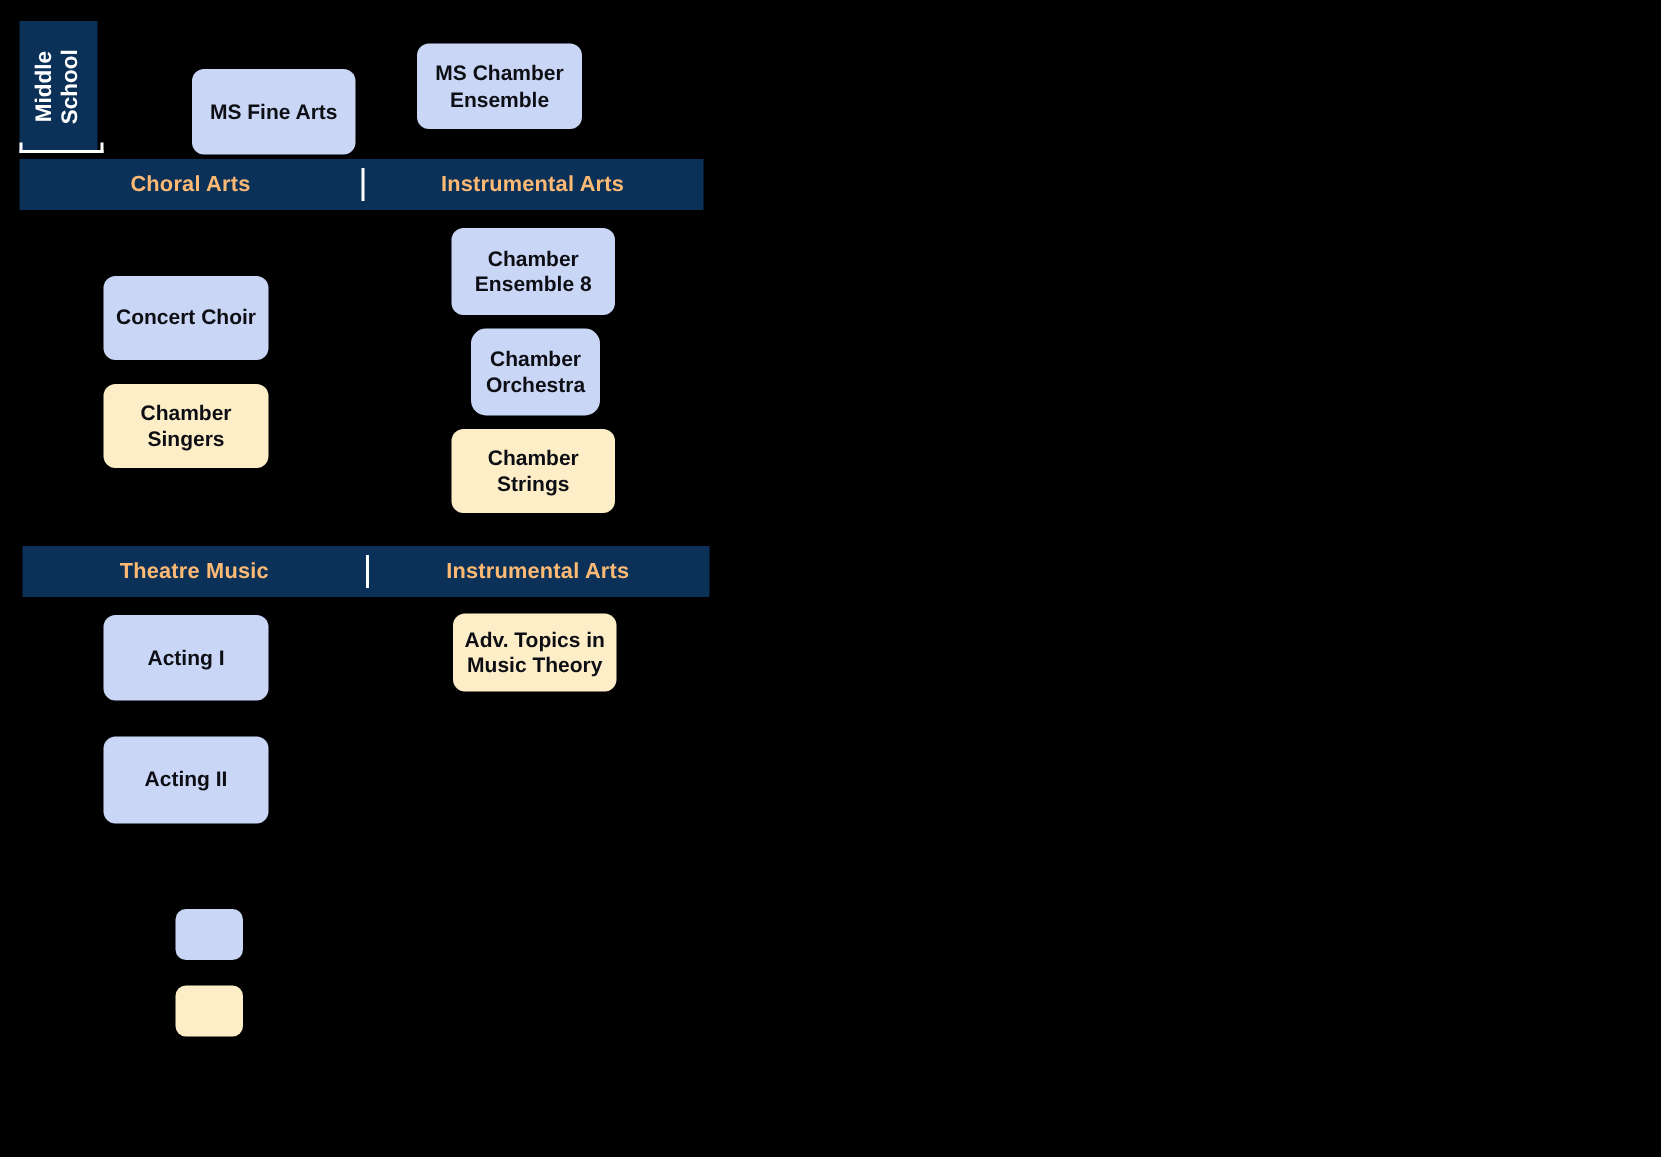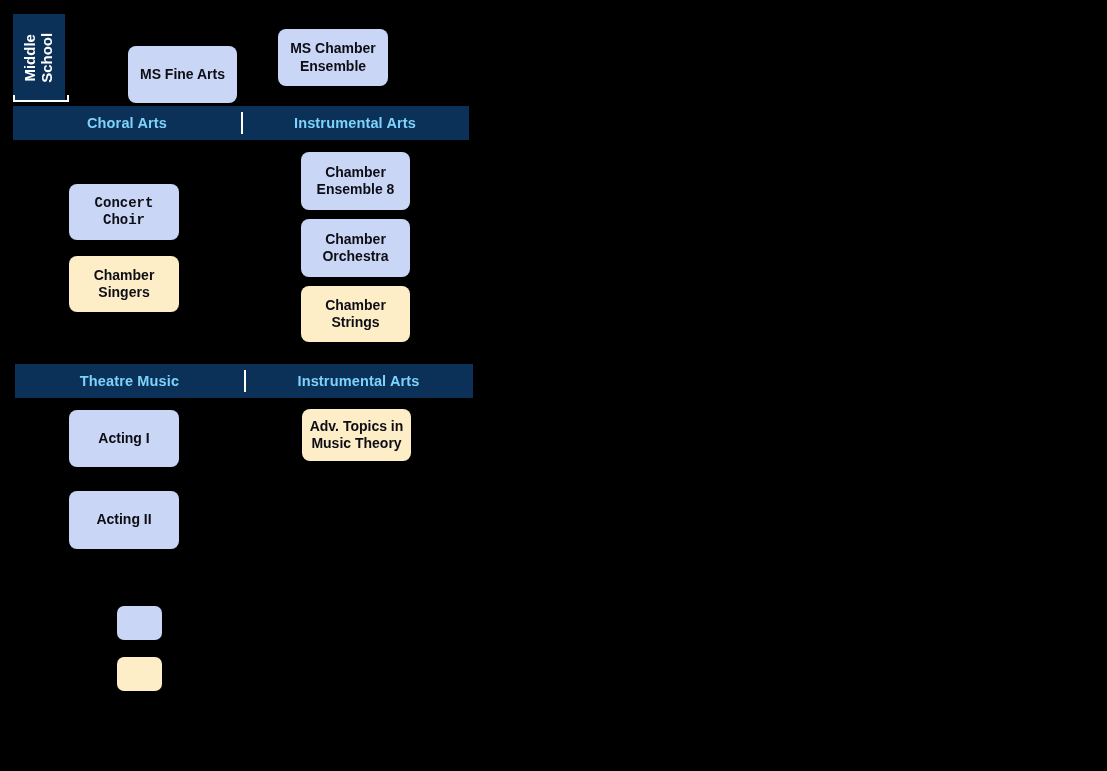--- a/index.html
+++ b/index.html
@@ -71,21 +71,21 @@
   
   .band {
     position: absolute;
     background: #0c3158;
     display: flex;
     align-items: center;
   }
   .band .band-cell {
     flex: 1 1 0;
     text-align: center;
-    color: #7dd3fc;
+    color: #fdba74;
     font-size: 14.5px;
     font-weight: bold;
     letter-spacing: 0.15px;
     position: relative;
   }
   .band .band-divider {
     position: absolute;
     width: 2px;
     background: #ffffff;
     top: 6px;
@@ -129,24 +129,24 @@
       <div class="vtext">Middle<div>School</div></div>
     </div>
     <div class="stage-bracket"></div>
     <div class="node blue" style="left: 128px; top: 29px; width: 109px; height: 57px; margin-top: 17px;">MS Fine Arts</div>
     <div class="node blue" style="left: 278px; top: 29px; width: 110px; height: 57px;">MS Chamber Ensemble</div>
     <div class="band" style="left: 13px; top: 106px; width: 456px; height: 34px;">
       <div class="band-cell">Choral Arts</div>
       <div class="band-cell">Instrumental Arts</div>
       <div class="band-divider" style="left: 228px;"></div>
     </div>
-    <div class="node blue" style="left: 69px; top: 184px; width: 110px; height: 56px; font-family: Liberation Mono, monospace;">Concert Choir</div>
+    <div class="node blue" style="left: 69px; top: 184px; width: 110px; height: 56px;">Concert Choir</div>
     <div class="node cream" style="left: 69px; top: 256px; width: 110px; height: 56px;">Chamber Singers</div>
     <div class="node blue" style="left: 301px; top: 152px; width: 109px; height: 58px;">Chamber Ensemble 8</div>
-    <div class="node blue" style="left: 301px; top: 219px; width: 109px; height: 58px;">Chamber Orchestra</div>
+    <div class="node blue" style="left: 314px; top: 219px; width: 86px; height: 58px; border-radius: 10px;">Chamber Orchestra</div>
     <div class="node cream" style="left: 301px; top: 286px; width: 109px; height: 56px;">Chamber Strings</div>
     <div class="band" style="left: 15px; top: 364px; width: 458px; height: 34px;">
       <div class="band-cell">Theatre Music</div>
       <div class="band-cell">Instrumental Arts</div>
       <div class="band-divider" style="left: 229px;"></div>
     </div>
     <div class="node blue" style="left: 69px; top: 491px; width: 110px; height: 58px;">Acting II</div>
     <div class="node blue" style="left: 69px; top: 410px; width: 110px; height: 57px;">Acting I</div>
     <div class="node cream" style="left: 302px; top: 409px; width: 109px; height: 52px;">Adv. Topics in Music Theory</div>
     <div class="legend-swatch blue" style="left: 117px; top: 606px;"></div>

